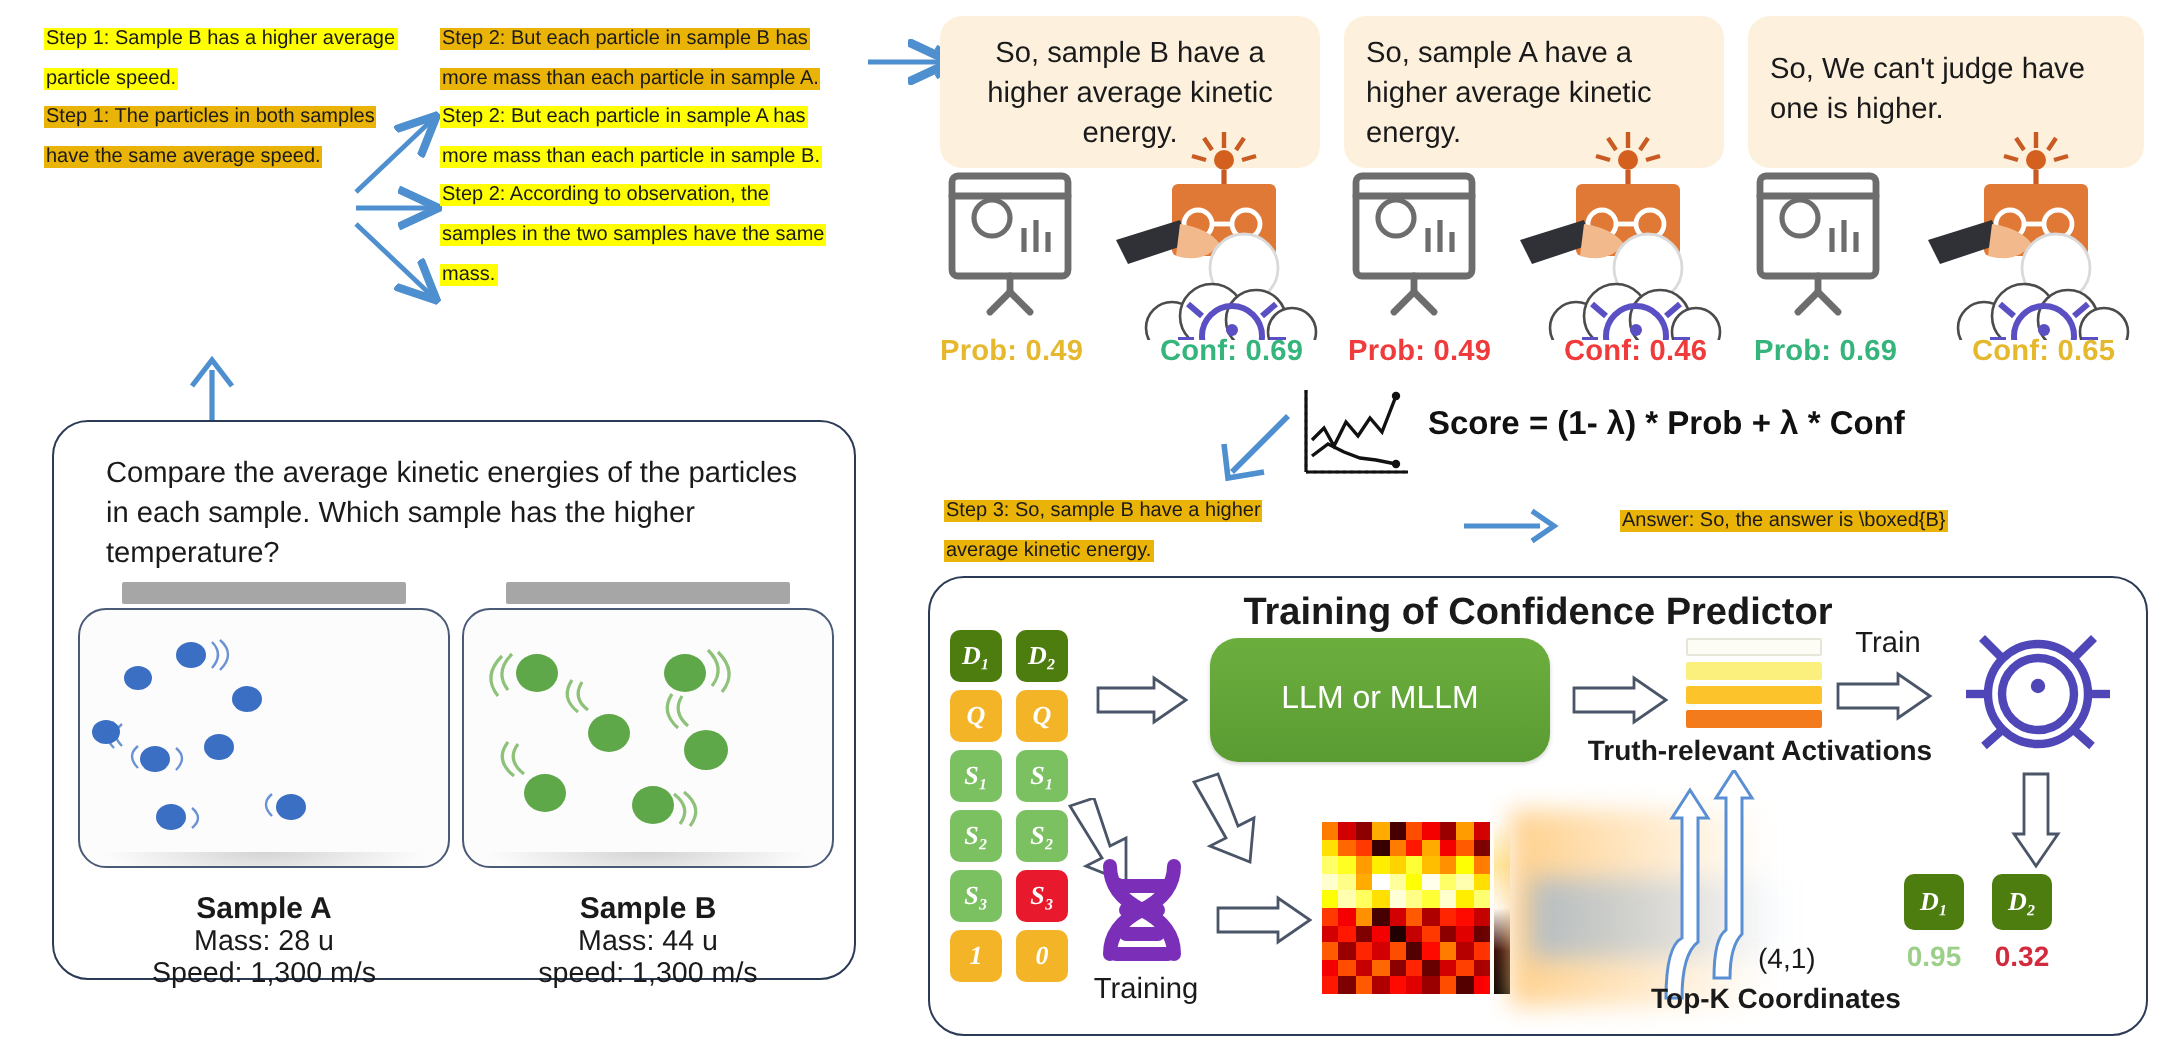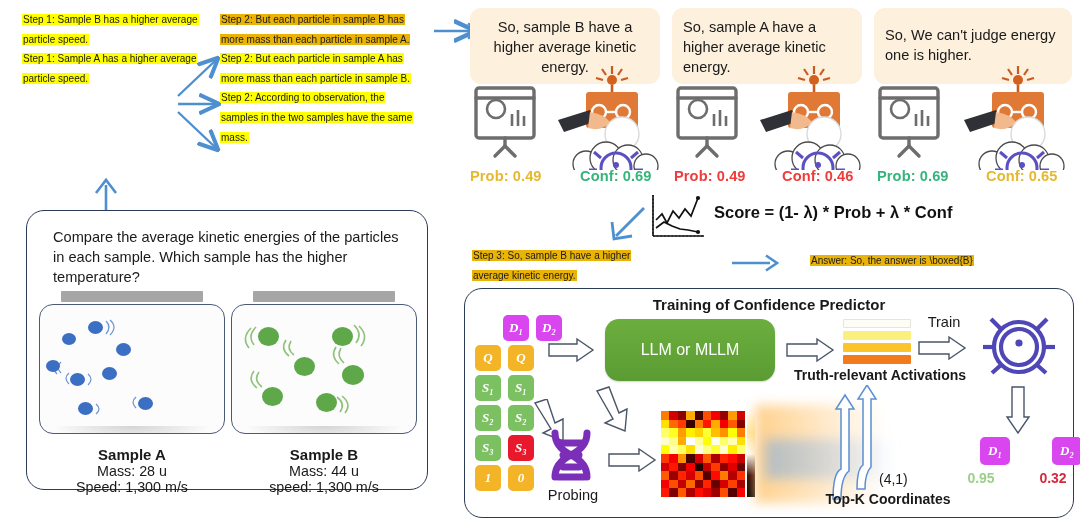--- a/index.html
+++ b/index.html
@@ -60,28 +60,28 @@
     position:absolute; left:6%; right:6%; bottom:-9px; height:16px;
     background:radial-gradient(ellipse at 50% 0%, rgba(0,0,0,.16), rgba(0,0,0,0) 70%);
   }
   .particle { position:absolute; border-radius:50%; }
   .p-blue  { background:#3b6fc4; }
   .p-green { background:#5fa84a; }
   .sample-name { font-weight:bold; font-size:15px; text-align:center; }
   .sample-line { font-size:14.3px; text-align:center; }
 
   
-  .tp-title { font-weight:bold; font-size:15px; text-align:center; }
+  .tp-title { font-weight:bold; font-size:19px; text-align:center; }
   .tile {
     width:26px; height:26px; border-radius:5px;
     display:flex; align-items:center; justify-content:center;
     color:#fff; font-family:"Liberation Serif", serif; font-style:italic;
     font-size:13px; font-weight:bold;
   }
-  .t-dark   { background:#d946ef;margin-left:28px; }
+  .t-dark   { background:#4d7c0f; }
   .t-amber  { background:#f3b428; }
   .t-green  { background:#7cc161; }
   .t-red    { background:#e8192c; }
   .llm-box {
     background:linear-gradient(#6cae3e,#5a9c32);
     border-radius:14px;
     color:#fff; font-size:16px;
     display:flex; align-items:center; justify-content:center;
     box-shadow:0 1px 2px rgba(0,0,0,.18);
   }
@@ -96,21 +96,21 @@
   .coord { font-size:14px; }
 </style>
 </head>
 <body>
 
 <div class="abs step-block" style="left:22px; top:10px; width:178px;">
   <div style="margin-bottom:0px;">
     <span class="hl hl-yellow">Step 1: Sample B has a higher average particle speed.</span>
   </div>
   <div>
-    <span class="hl hl-yellow">Step 1: Sample A has a higher average particle speed.</span>
+    <span class="hl hl-green">Step 1: The particles in both samples have the same average speed.</span>
   </div>
 </div>
 
 <svg class="abs" width="70" height="130" style="left:172px; top:48px;" viewBox="0 0 70 130">
   <defs>
     <marker id="ahOpen" markerWidth="9" markerHeight="9" refX="7" refY="4.5" orient="auto">
       <path d="M0,0.6 L8.4,4.5 L0,8.4" fill="none" stroke="#4e8fd0" stroke-width="1.7"></path>
     </marker>
   </defs>
   <g stroke="#4e8fd0" stroke-width="2.4" fill="none" marker-end="url(#ahOpen)">
@@ -144,21 +144,21 @@
 
 <div class="abs" style="left:470px; top:8px; width:190px;">
   <div class="bubble" style="height:76px;">So, sample B have a higher average kinetic energy.</div>
 </div>
 
 <div class="abs" style="left:672px; top:8px; width:190px;">
   <div class="bubble" style="height:76px; text-align:left; padding-left:11px;">So, sample A have a higher average kinetic energy.</div>
 </div>
 
 <div class="abs" style="left:874px; top:8px; width:198px;">
-  <div class="bubble" style="height:76px; text-align:left; padding-left:11px; padding-top:17px;">So, We can't judge energy one is higher.</div>
+  <div class="bubble" style="height:76px; text-align:left; padding-left:11px; padding-top:17px;">So, We can't judge have one is higher.</div>
 </div>
 
 <svg class="abs" width="66" height="78" style="left:472px; top:84px;" viewBox="0 0 66 78">
   <g fill="none" stroke="#6d6d6d" stroke-width="3.4" stroke-linecap="round">
     <rect x="4" y="4" width="58" height="50" rx="3"></rect>
     <line x1="4" y1="14" x2="62" y2="14"></line>
     <line x1="33" y1="54" x2="33" y2="62"></line>
     <line x1="23" y1="72" x2="33" y2="62"></line>
     <line x1="43" y1="72" x2="33" y2="62"></line>
   </g>
@@ -495,21 +495,21 @@
   <svg class="abs" width="62" height="62" style="left:76px; top:138px;" viewBox="0 0 62 62">
     <g stroke="#7b2fb8" stroke-width="7" fill="none" stroke-linecap="round">
       <path d="M14,6 q0,14 16,22 q16,8 16,22"></path>
       <path d="M46,6 q0,14 -16,22 q-16,8 -16,22"></path>
       <line x1="17" y1="16" x2="43" y2="16"></line>
       <line x1="22" y1="28" x2="38" y2="28"></line>
       <line x1="22" y1="40" x2="38" y2="40"></line>
       <line x1="17" y1="50" x2="43" y2="50"></line>
     </g>
   </svg>
-  <div class="abs small-label" style="left:68px; top:198px; width:80px; font-size:14.6px;">Probing</div>
+  <div class="abs small-label" style="left:68px; top:198px; width:80px; font-size:14.6px;">Training</div>
 
   <svg class="abs" width="52" height="26" style="left:142px; top:158px;" viewBox="0 0 52 26">
     <path d="M2,7 L32,7 L32,2 L48,13 L32,24 L32,19 L2,19 Z" fill="#fff" stroke="#4a5568" stroke-width="1.4"></path>
   </svg>
 
   <div class="abs" style="left:196px; top:122px;">
     <div id="heatmap-grid" class="heat" style="width:84px; height:86px; grid-template-columns:repeat(10,1fr); grid-template-rows:repeat(10,1fr); background:#000;">
         <i style="background: rgb(255, 124, 0);"></i>
         <i style="background: rgb(210, 0, 0);"></i>
         <i style="background: rgb(140, 0, 0);"></i>

